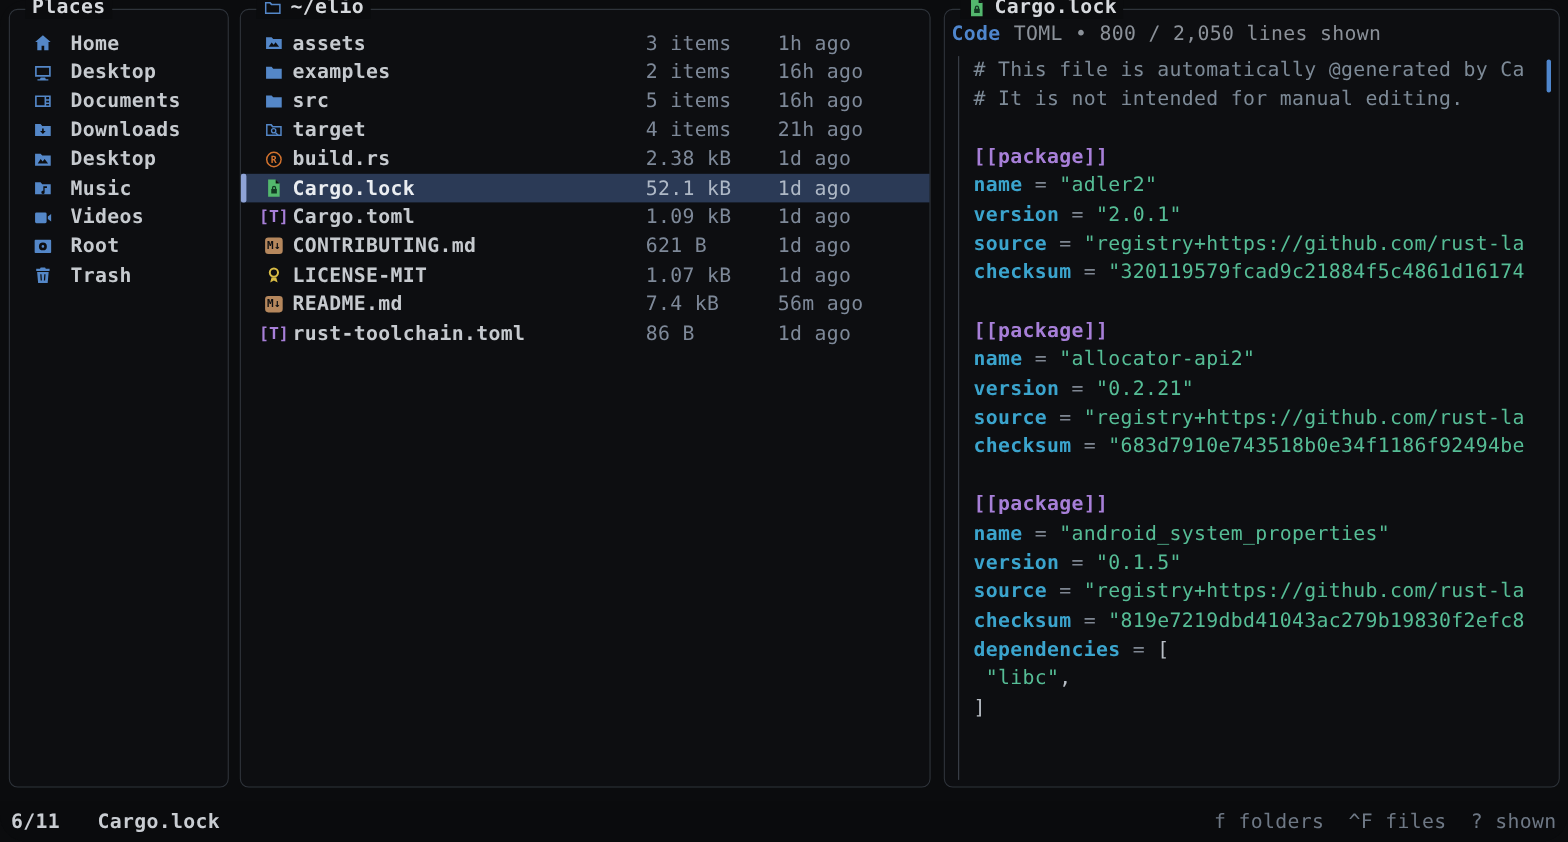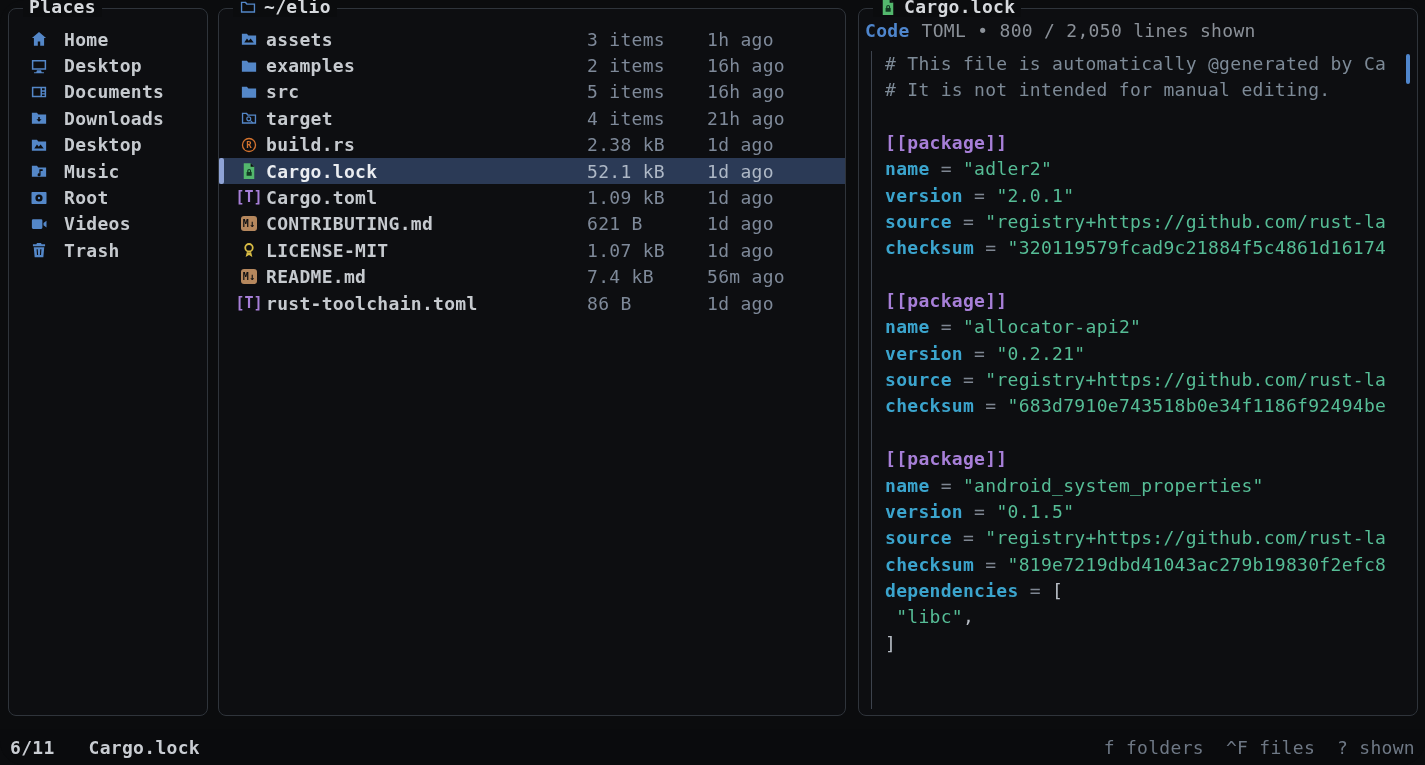--- a/index.html
+++ b/index.html
@@ -156,29 +156,29 @@
           <span class="place-label">Desktop</span>
         </div>
         <div class="place-row">
           <svg>
             <use href="#i-folder-music"></use>
           </svg>
           <span class="place-label">Music</span>
         </div>
         <div class="place-row">
           <svg>
+            <use href="#i-video"></use>
+          </svg>
+          <span class="place-label">Videos</span>
+        </div>
+        <div class="place-row">
+          <svg>
             <use href="#i-disk"></use>
           </svg>
           <span class="place-label">Root</span>
-        </div>
-        <div class="place-row">
-          <svg>
-            <use href="#i-video"></use>
-          </svg>
-          <span class="place-label">Videos</span>
         </div>
         <div class="place-row">
           <svg>
             <use href="#i-trash"></use>
           </svg>
           <span class="place-label">Trash</span>
         </div>
       </div>
   </div>
 

